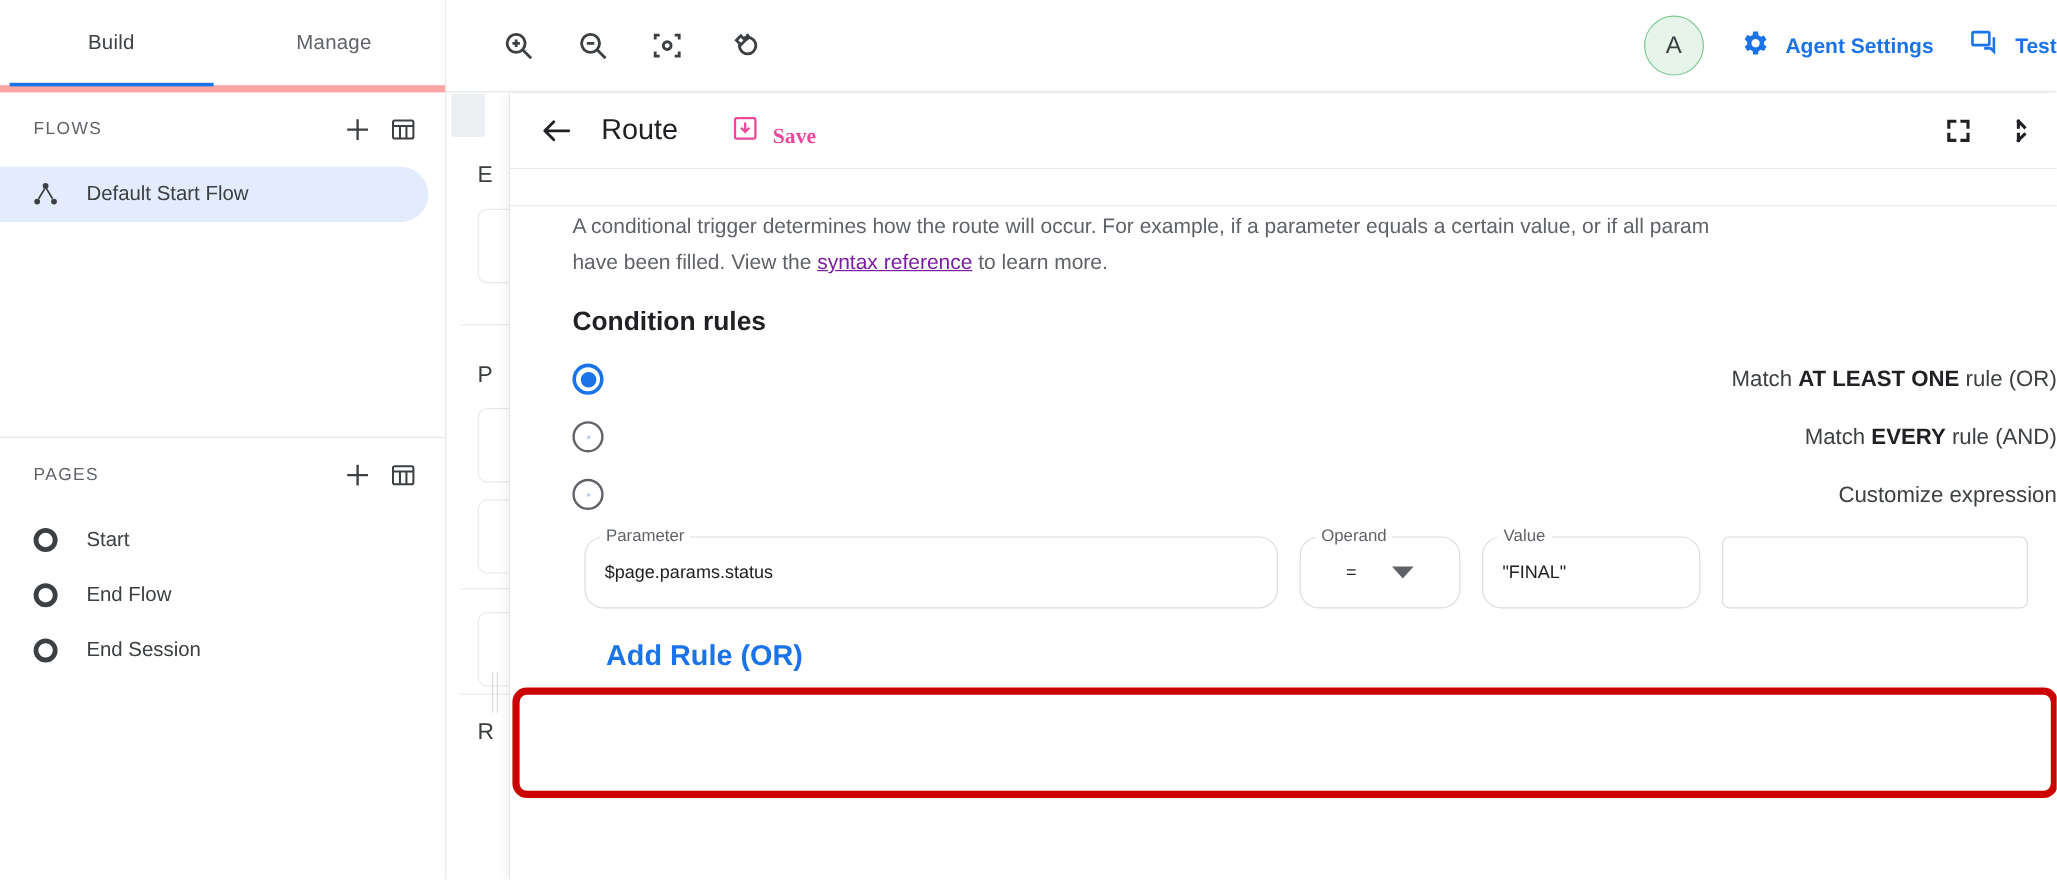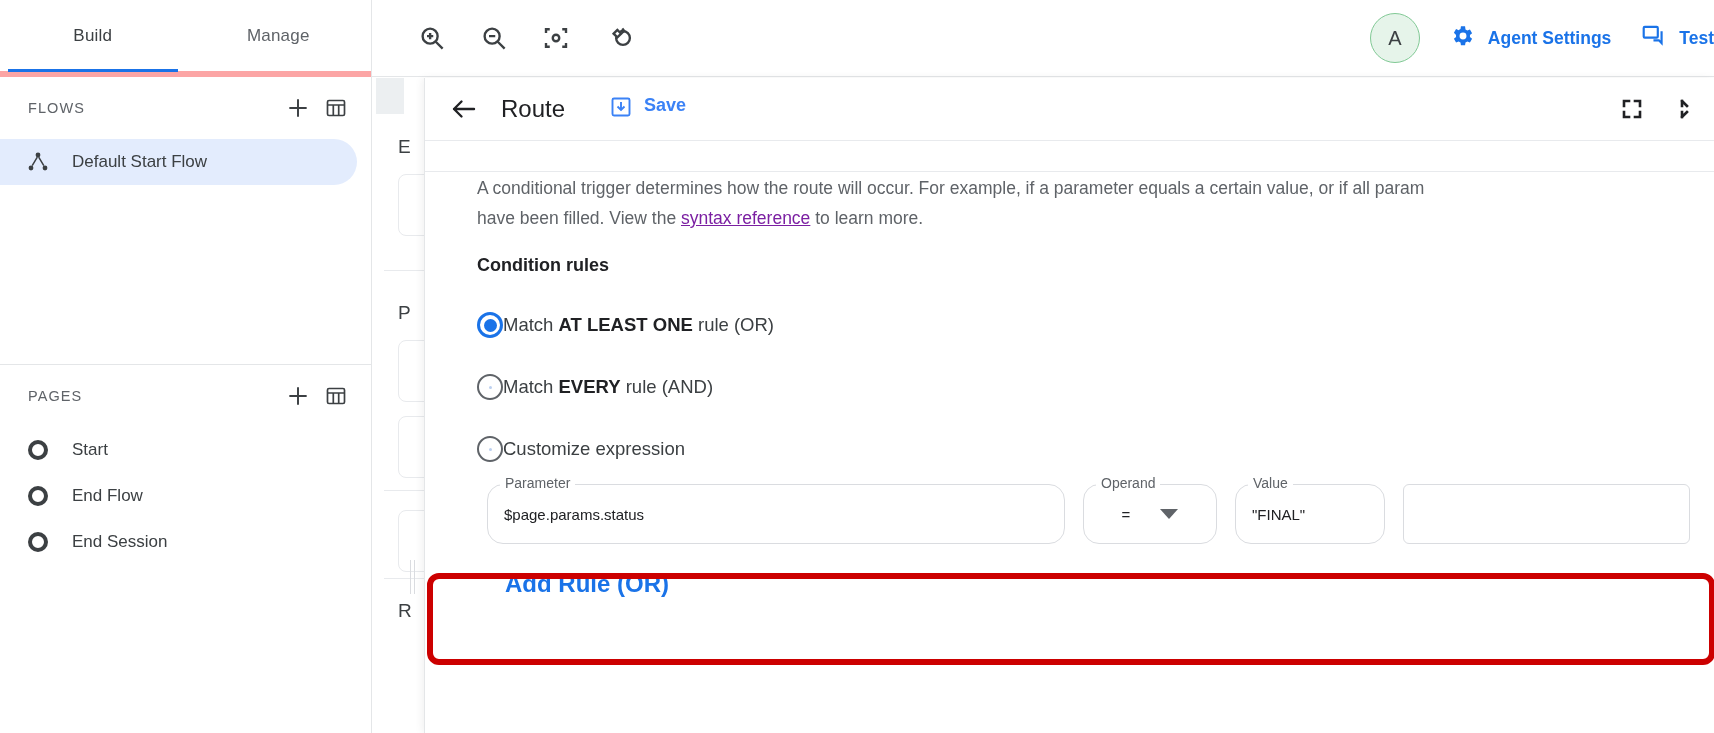--- a/index.html
+++ b/index.html
@@ -155,49 +155,49 @@
   .route-header {
     height: 63px;
     display: flex; align-items: center;
     padding-left: 24px;
     gap: 22px;
     border-bottom: 1px solid #e8eaed;
   }
   .back-arrow { color: #202124; cursor: pointer; display:flex; }
   .route-title { font-size: 24px; color: #202124; }
   .save-btn {
-    display: flex; align-items: flex-start; gap: 11px;
-    color: #3b82f6; font-size: 18px; font-weight: bold;
-    cursor: pointer; margin-left: 22px;
+    display: flex; align-items: flex-end; gap: 11px;
+    color: #ec4899; font-size: 18px; font-weight: bold;
+    cursor: pointer; margin-left: 22px; font-family: Liberation Serif, serif;
   }
   .route-header-right {
     margin-left: auto; display: flex; align-items: center; gap: 34px;
     padding-right: 12px;
   }
   .hdr-ico { color: #202124; cursor: pointer; display:flex; }
 
   .route-body { padding: 32px 0 0 34px; position: relative; }
   h3.cond-title {
     font-size: 22px; font-weight: normal; color: #202124;
     margin-bottom: 34px;
   }
   .cond-desc {
     font-size: 17.5px; line-height: 30px; color: #5f6368;
     margin-left: 18px; width: 1300px;
   }
   .cond-desc a { color: #7b1fa2; }
   .rules-label {
     margin-left: 18px; margin-top: 22px;
-    font-size: 18px; font-weight: bold; color: #202124;
+    font-size: 22px; font-weight: bold; color: #202124;
   }
 
   .radio-row {
     display: flex; align-items: center;
-    margin-left: 18px; margin-top: 36px;
-    cursor: pointer;
+    margin-left: 18px; margin-top: 22px;
+    cursor: pointer; justify-content: space-between;
   }
   .radio {
     width: 26px; height: 26px; border-radius: 50%;
     border: 2px solid #5f6368;
     display: flex; align-items: center; justify-content: center;
     flex: none;
   }
   .radio.checked { border-color: #1a73e8; border-width: 3px; }
   .radio.checked .dot {
     width: 13px; height: 13px; border-radius: 50%; background: #1a73e8;
@@ -231,21 +231,21 @@
     background: #fff;
   }
   .field-legend {
     position: absolute; top: -10px; left: 12px;
     background: #fff; padding: 0 5px;
     font-size: 14px; color: #5f6368;
   }
   .field-val { font-size: 15px; color: #202124; }
   .f-param { width: 578px; }
   .f-operand { width: 134px; justify-content: center; gap: 30px; cursor: pointer; }
-  .f-value { width: 150px; }
+  .f-value { width: 182px; }
   .f-rest { flex: 1; border: 1px solid #dadce0; border-radius: 6px; height: 60px; margin-right: 24px; }
   .caret {
     width: 0; height: 0;
     border-left: 9px solid transparent;
     border-right: 9px solid transparent;
     border-top: 10px solid #5f6368;
   }
   .add-rule {
     margin-left: 46px; margin-top: 26px;
     font-size: 24px; font-weight: bold; color: #1a73e8;

